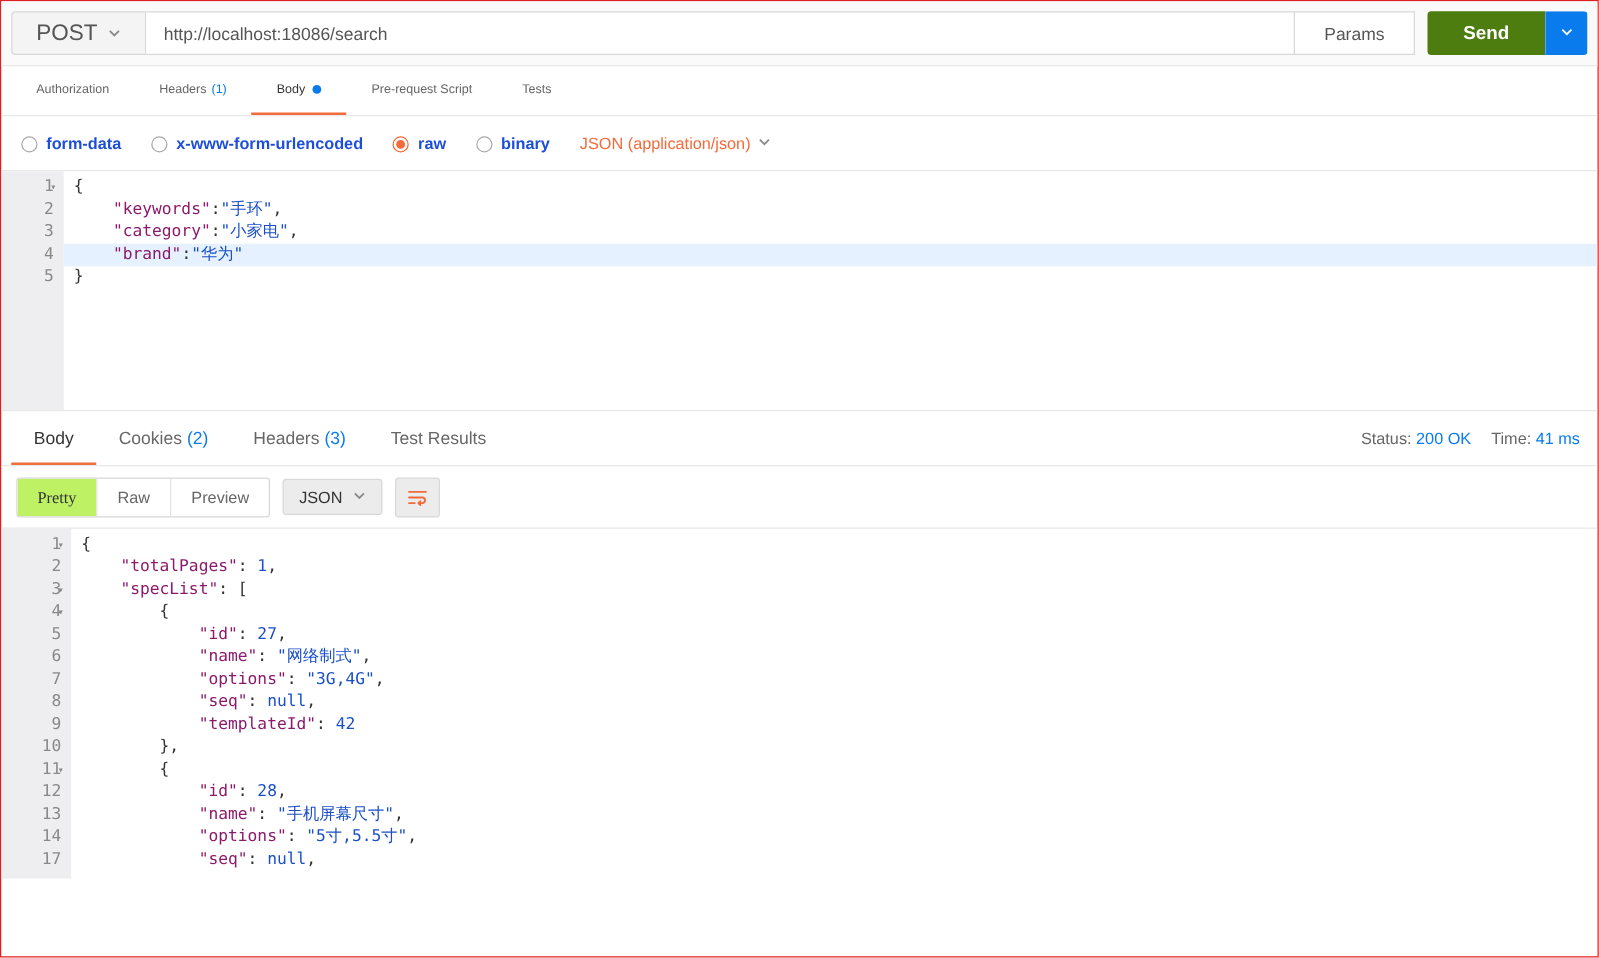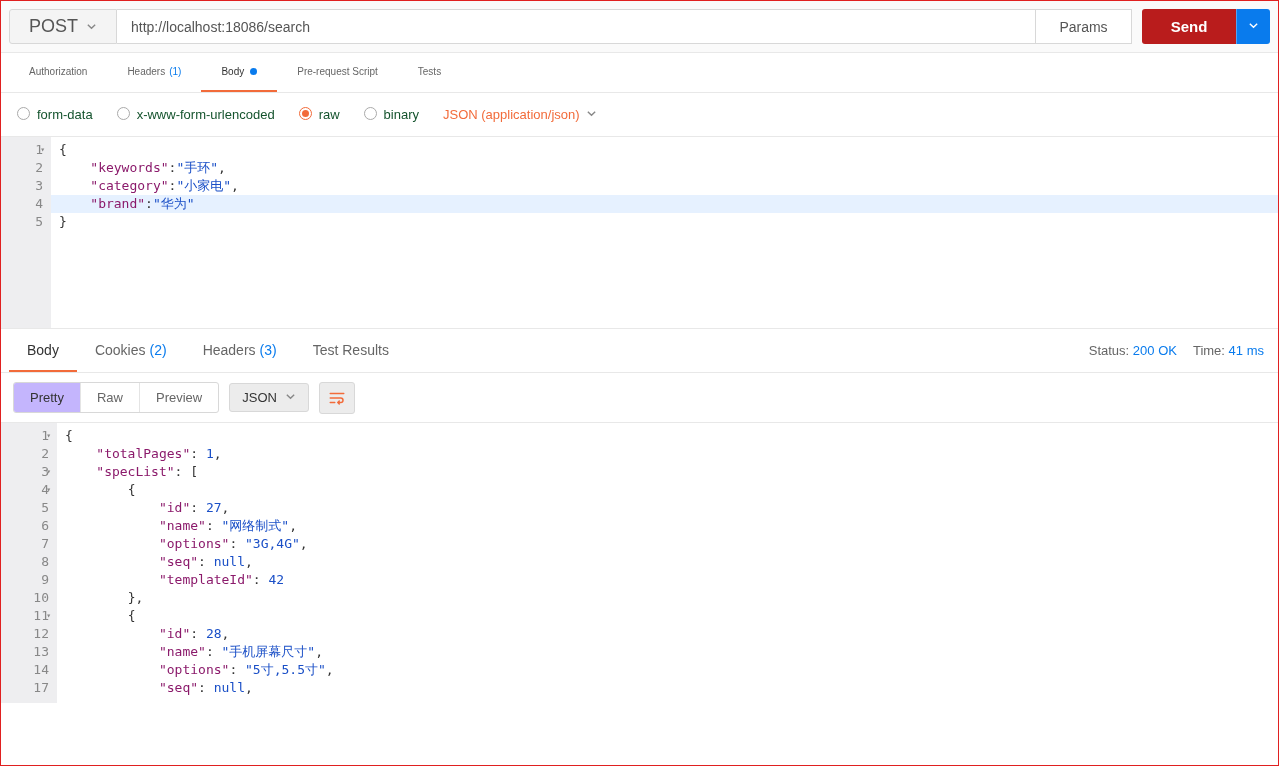--- a/index.html
+++ b/index.html
@@ -53,21 +53,21 @@
     border-left: none;
     background: #fff;
     color:#555;
     font-size: 14px;
     cursor: pointer;
     border-radius: 0;
   }
   .send-btn {
     width: 94px;
     border: none;
-    background: #b91c1c;
+    background: #4d7c0f;
     color: #fff;
     font-size: 15px;
     font-weight: 700;
     cursor: pointer;
     margin-left: 10px;
     border-radius: 3px 0 0 3px;
   }
   .send-drop {
     width: 34px;
     border: none;
@@ -107,21 +107,21 @@
   
   .body-type-row {
     display:flex;
     align-items:center;
     height: 44px;
     padding: 0 16px;
     gap: 24px;
     border-bottom: 1px solid #e8e8e8;
     font-size: 13px;
   }
-  .radio-item { display:inline-flex; align-items:flex-start; gap:7px; color:#14532d; cursor:pointer; }
+  .radio-item { display:inline-flex; align-items:flex-end; gap:7px; color:#1d4ed8; cursor:pointer;font-weight:bold; }
   .radio { width:13px; height:13px; border:1px solid #aaa; border-radius:50%; display:inline-flex; align-items:center; justify-content:center; background:#fff; }
   .radio.checked { border-color:#f26b3a; }
   .radio.checked::after { content:""; width:7px; height:7px; border-radius:50%; background:#f26b3a; }
   .content-type { color:#f26b3a; display:inline-flex; align-items:center; gap:6px; cursor:pointer; }
   .content-type .chevron svg path { stroke:#888; }
 
   
   .editor {
     display:flex;
     height: 192px;
@@ -202,21 +202,21 @@
   }
   .seg-btn {
     padding: 7px 16px;
     font-size:13px;
     color:#666;
     cursor:pointer;
     border:none;
     background:transparent;
   }
   .seg-btn + .seg-btn { border-left:1px solid #e4e4e4; }
-  .seg-btn.active { background:#c4b5fd; color:#333; }
+  .seg-btn.active { background:#bef264; color:#333;font-family:Liberation Serif, serif; }
   .fmt-select {
     display:inline-flex;
     align-items:center;
     gap:8px;
     background:#ececec;
     border:1px solid #d8d8d8;
     border-radius:3px;
     padding:6px 12px;
     font-size:13px;
     color:#333;

